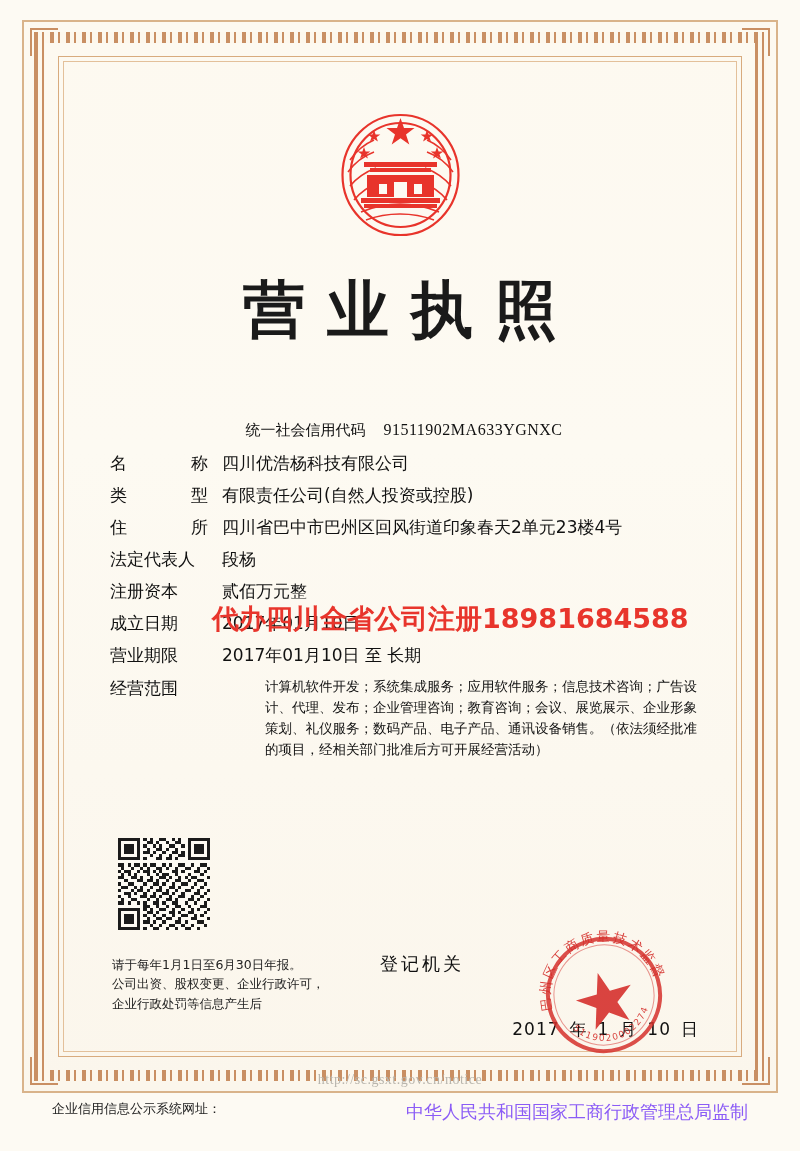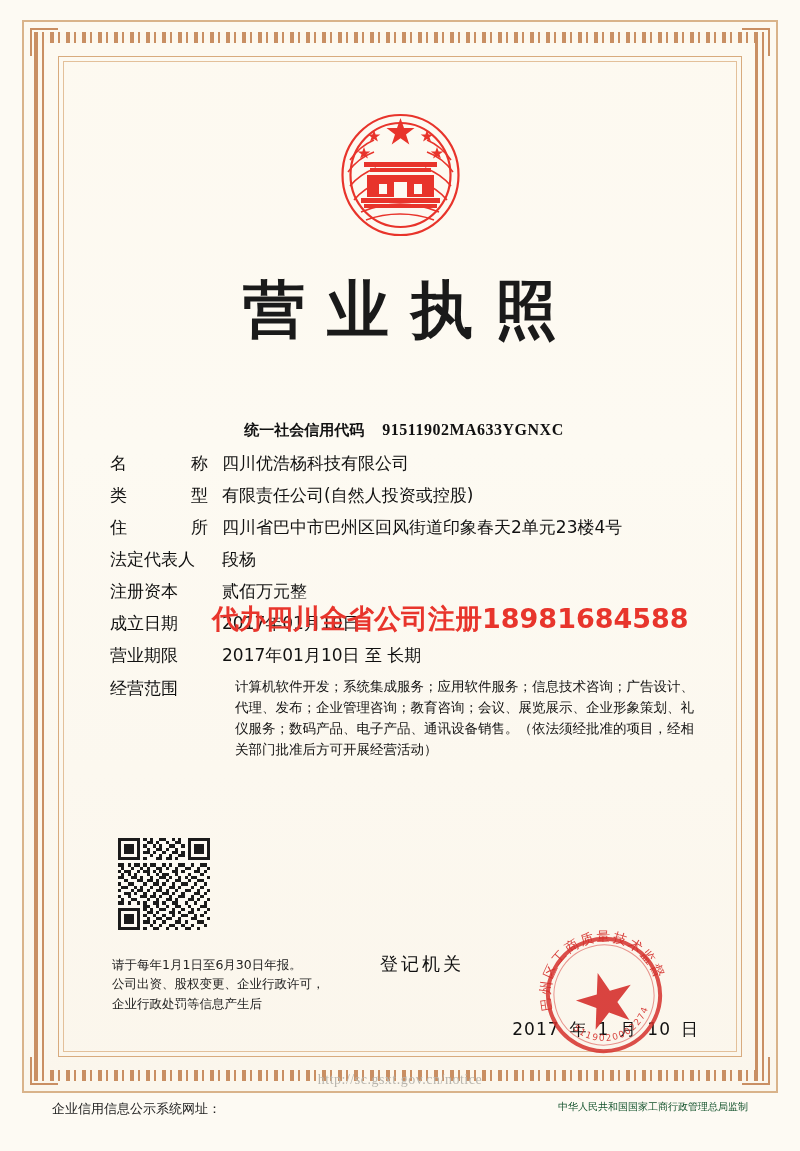--- a/index.html
+++ b/index.html
@@ -110,21 +110,20 @@
     letter-spacing: 2px;
   }
   .credit-code {
     position: absolute;
     left: 8px; right: 0;
     top: 421px;
     text-align: center;
     font-family: "DejaVu Sans", sans-serif;
     font-size: 15px;
     color: #111;
-    font-weight: bold;
   }
   .credit-code .code-val {
     margin-left: 18px;
     font-family: "Liberation Serif", serif;
     font-size: 16px;
     letter-spacing: .5px;
   }
 
   
   .fields {
@@ -154,22 +153,23 @@
   }
   .row .value {
     font-size: 17px;
     color: #111;
     line-height: 1.3;
   }
   .row.scope .value {
     font-size: 13.5px;
     line-height: 1.55;
     letter-spacing: 0px;
-  }
-  .row.scope { margin-top: 4px; gap: 13px; }
+    margin-left: 43px;
+  }
+  .row.scope { margin-top: 4px; }
   .row.scope .label { padding-top: 1px; }
 
   
   .watermark {
     position: absolute;
     left: 212px;
     top: 601px;
     font-family: "DejaVu Sans", sans-serif;
     font-size: 27px;
     font-weight: bold;
@@ -247,22 +247,22 @@
     top: 1100px;
     font-family: "DejaVu Sans", sans-serif;
     font-size: 13px;
     color: #222;
   }
   .footer-right {
     position: absolute;
     right: 52px;
     top: 1100px;
     font-family: "DejaVu Sans", sans-serif;
-    font-size: 10px;
-    color: #14532d;
+    font-size: 18px;
+    color: #8b5cf6;
   }
 </style>
 </head>
 <body>
 
 <div class="page">
 
   <div class="frame-outer"></div>
   <div class="frame-greek"></div>
   <div class="frame-inner"></div>

